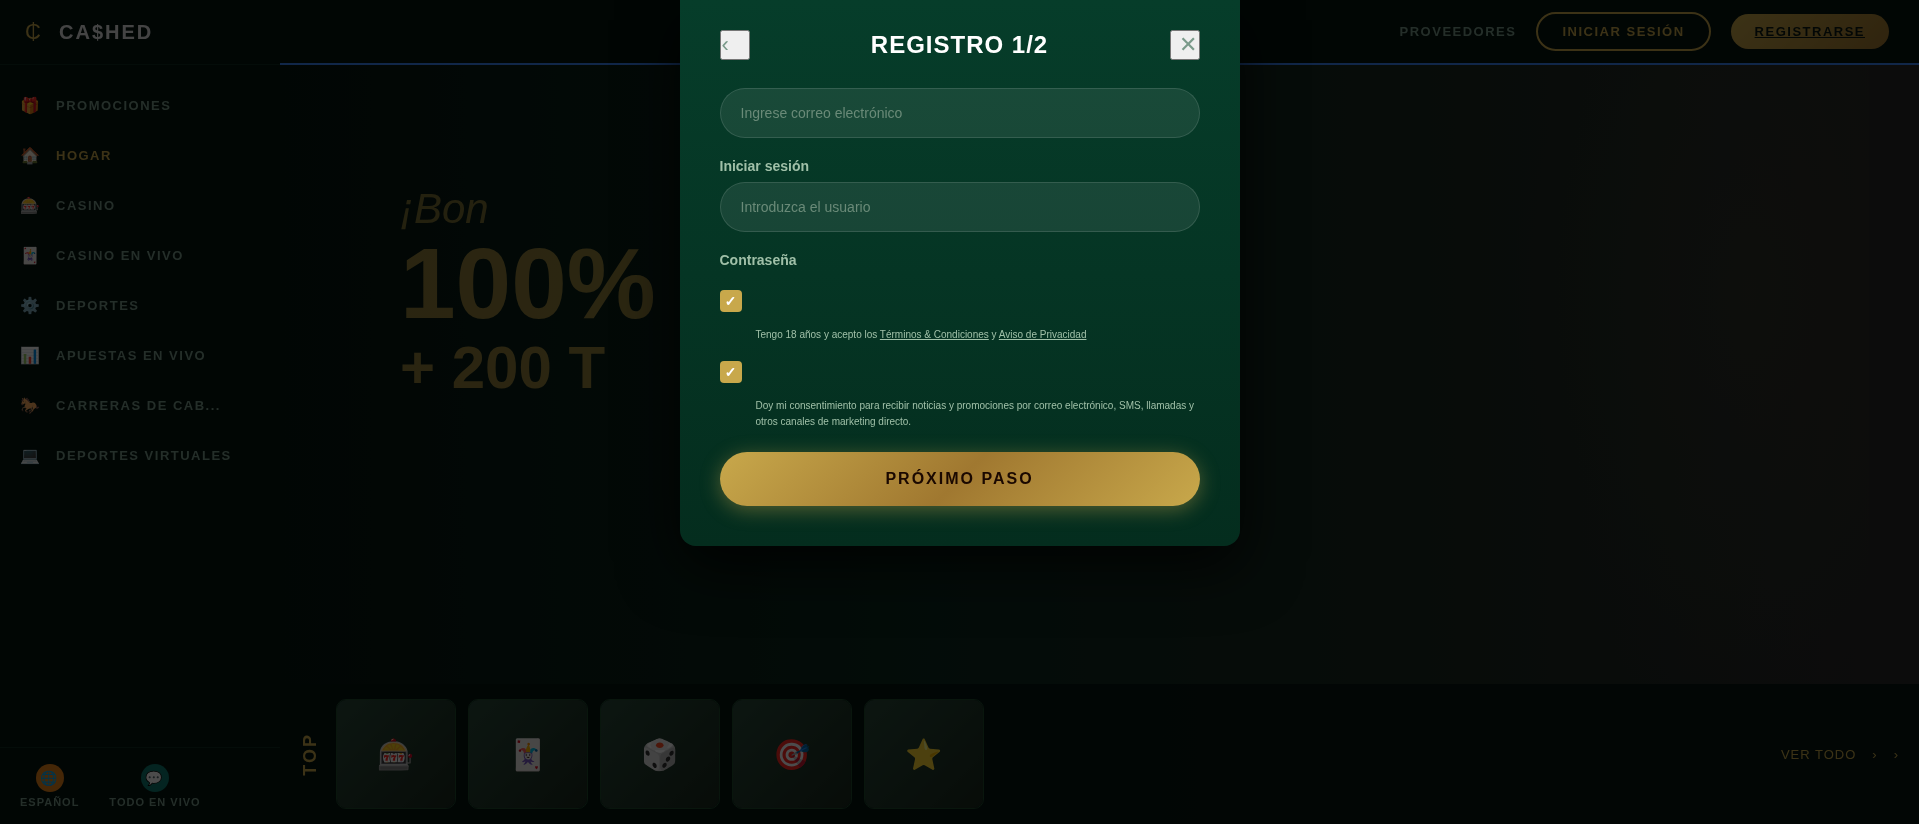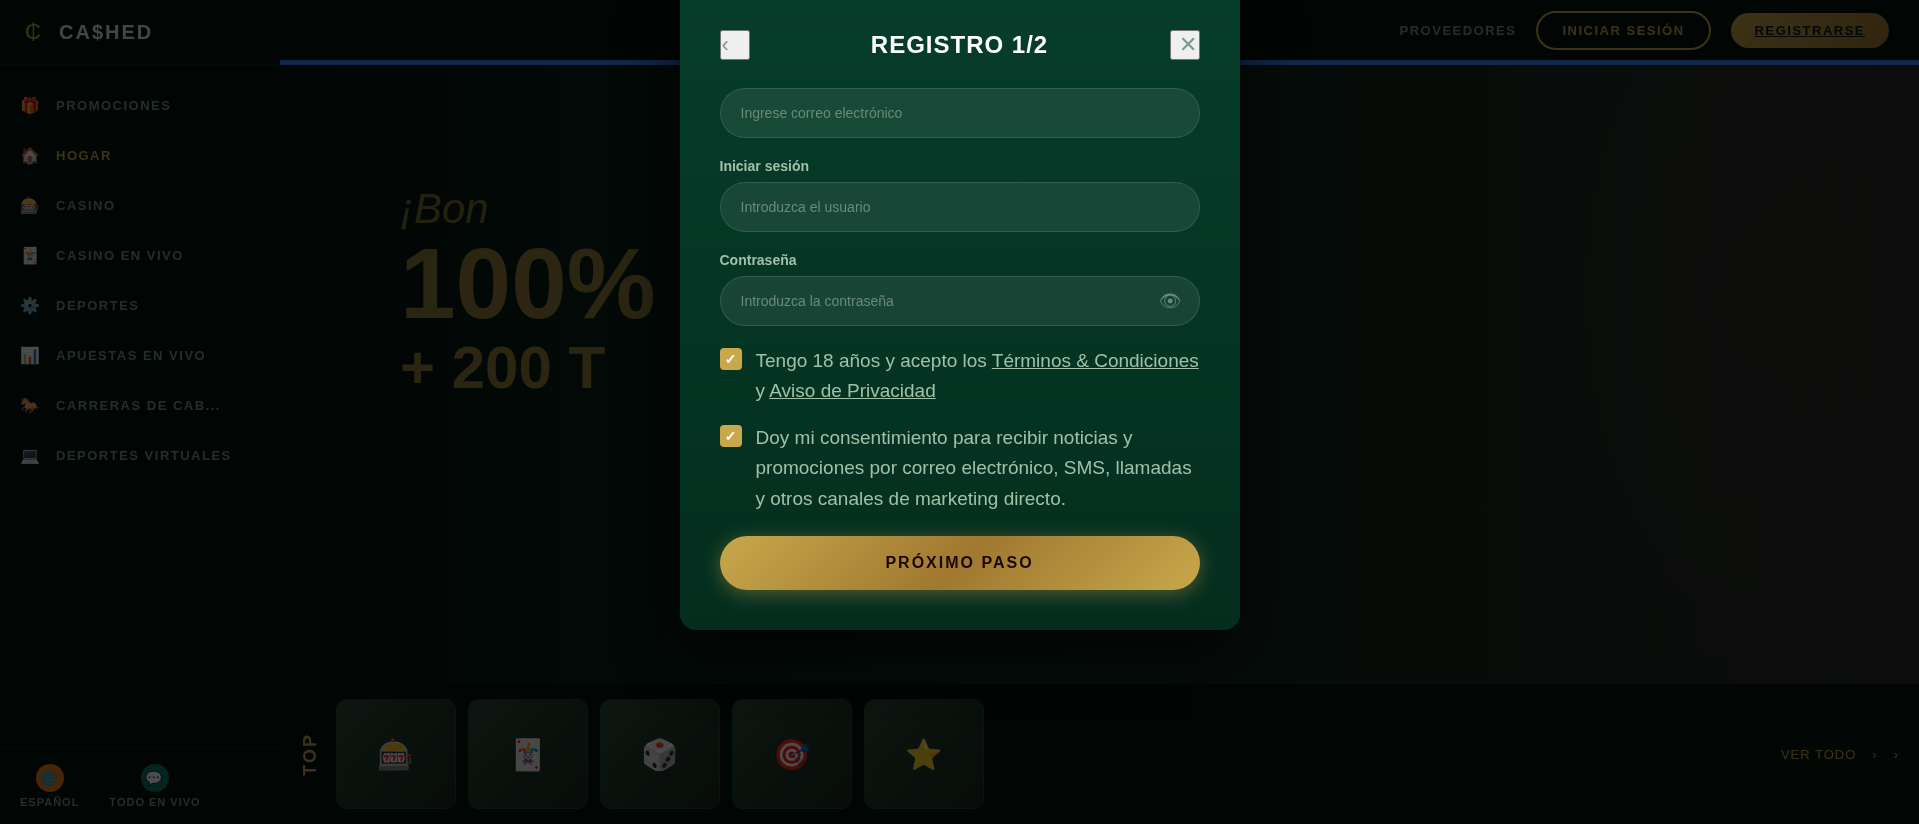--- a/index.html
+++ b/index.html
@@ -142,21 +142,21 @@
 
     
     .header {
       height: 65px;
       background: #061510;
       display: flex;
       align-items: center;
       justify-content: flex-end;
       padding: 0 30px;
       gap: 20px;
-      border-bottom: 5px solid #3b82f6;
+      border-bottom: 2px solid #3b82f6;
     }
 
     .header-nav {
       display: flex;
       align-items: center;
       gap: 30px;
     }
 
     .header-nav-item {
       color: #7a9a8a;
@@ -428,22 +428,23 @@
 
     .checkbox-box::after {
       content: '✓';
       color: white;
       font-size: 14px;
       font-weight: 900;
     }
 
     .checkbox-text {
       color: #a0c0a8;
-      font-size: 19px;
+      font-size: 10px;
       line-height: 1.6;
+      margin-top: 39px;
     }
 
     .checkbox-link {
       color: #a0c0a8;
       text-decoration: underline;
       cursor: pointer;
     }
 
     
     .submit-btn {
@@ -588,24 +589,20 @@
 
     
     <div class="form-group">
       <label class="form-label">Iniciar sesión</label>
       <input class="form-input" type="text" placeholder="Introduzca el usuario" style="">
     </div>
 
     
     <div class="form-group">
       <label class="form-label">Contraseña</label>
-      <div class="input-wrapper">
-        <input class="form-input" type="password" placeholder="Introduzca la contraseña" style="">
-        <span class="input-eye">👁</span>
-      </div>
     </div>
 
     
     <div class="checkbox-group">
       <div class="checkbox-item">
         <div class="checkbox-box"></div>
         <span class="checkbox-text">
           <span>Tengo 18 años y acepto los </span><span class="checkbox-link">Términos &amp; Condiciones</span><span> y </span><span class="checkbox-link">Aviso de Privacidad</span>
         </span>
       </div>

